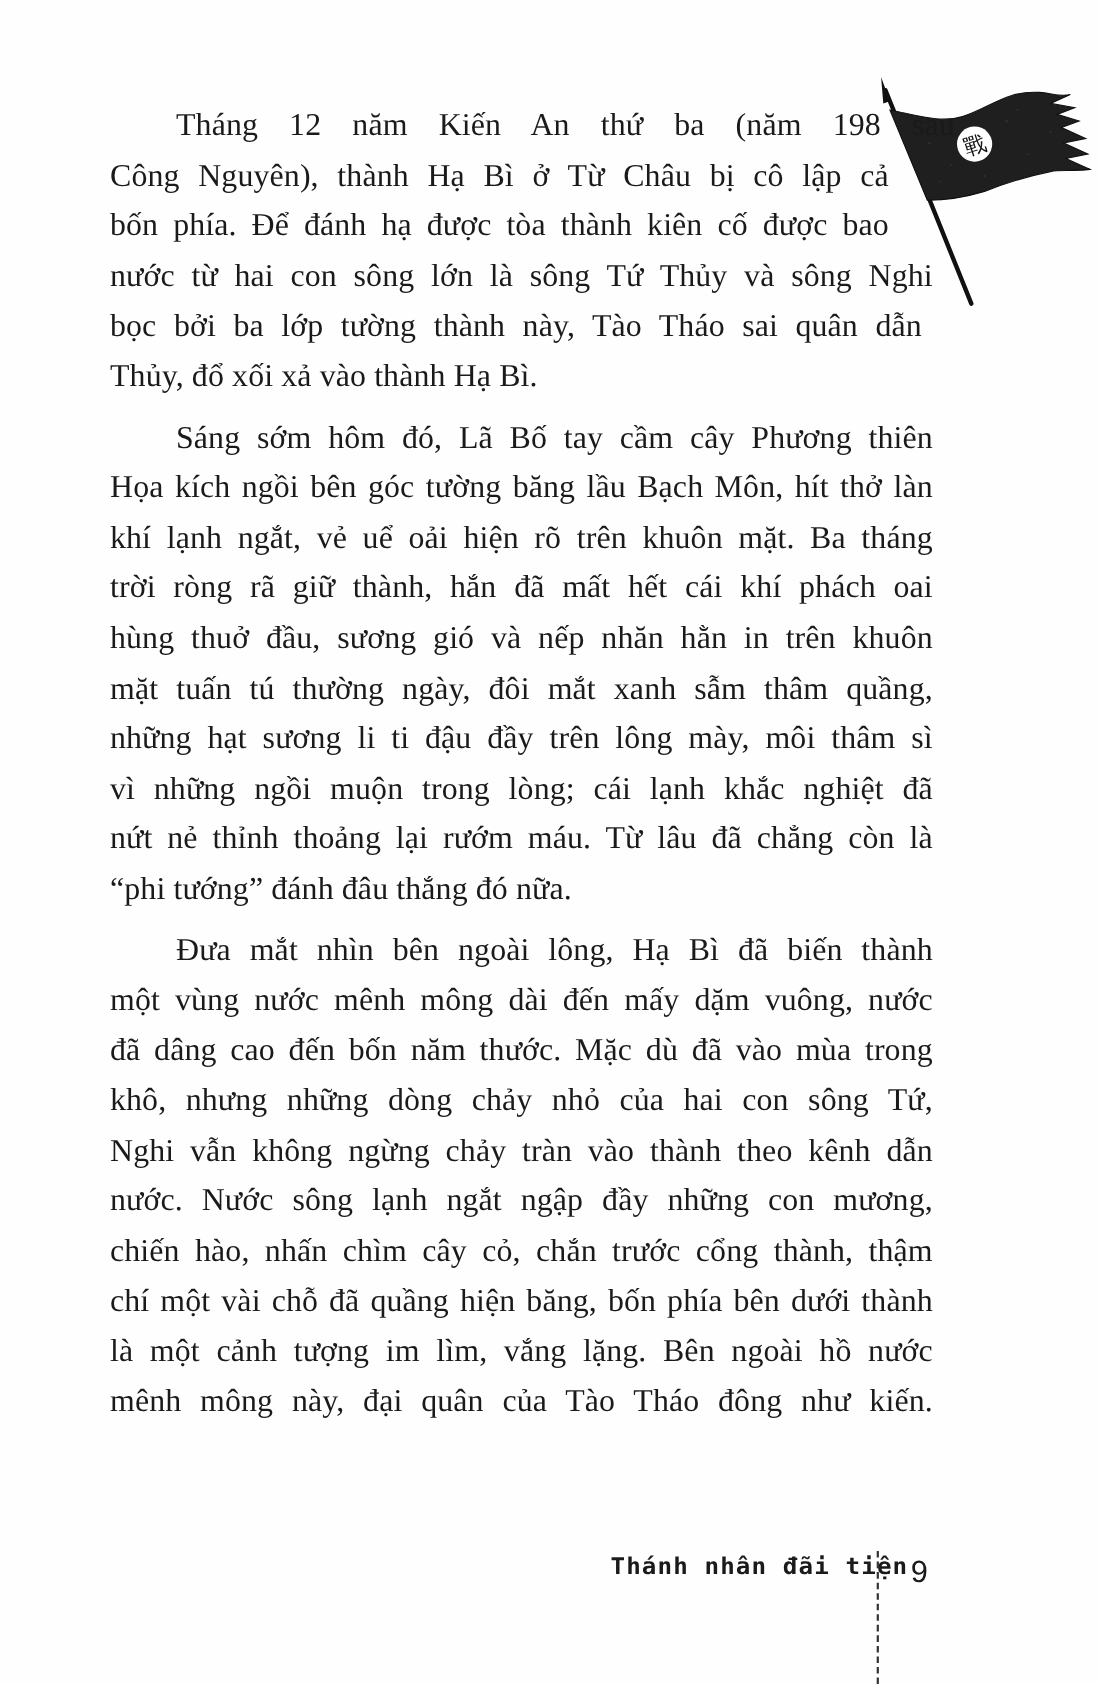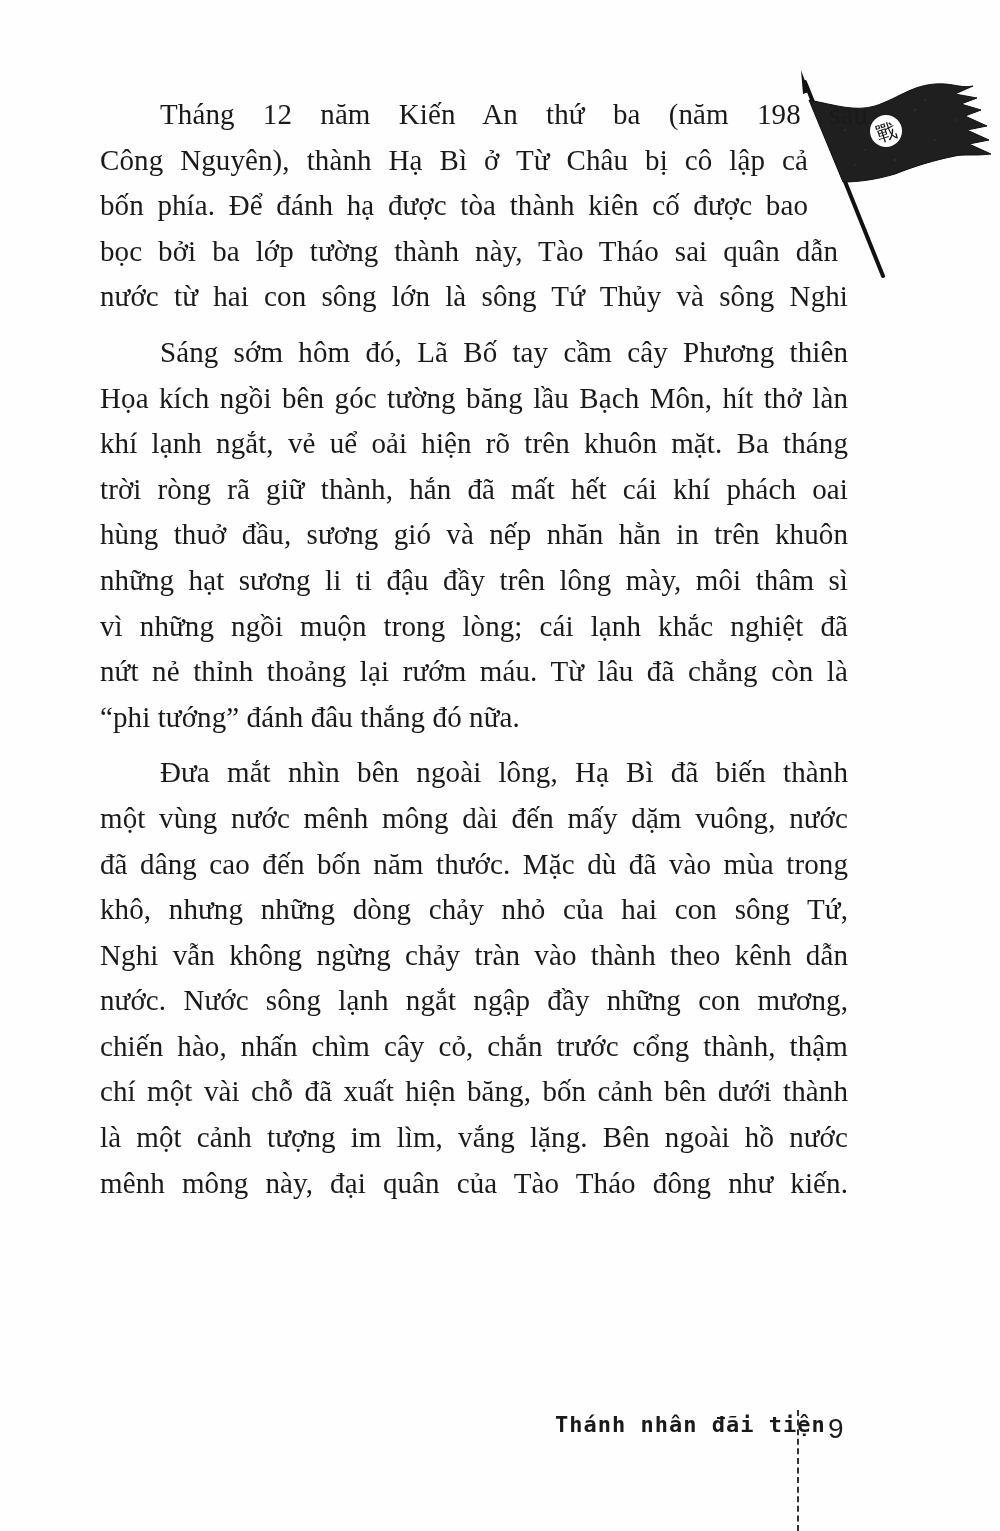--- a/index.html
+++ b/index.html
@@ -128,45 +128,47 @@
     <circle cx="91" cy="61" r="16" fill="#ffffff"></circle>
     <text x="91" y="69" text-anchor="middle" font-size="20" font-family="DejaVu Sans, sans-serif" fill="#111" transform="rotate(-18 91 61)">戰</text>
   </svg>
 
   <div class="body-text">
 
     <div class="para p1">
       <span class="line indent narrow">Tháng 12 năm Kiến An thứ ba (năm 198 sau</span>
       <span class="line narrow">Công Nguyên), thành Hạ Bì ở Từ Châu bị cô lập cả</span>
       <span class="line narrow">bốn phía. Để đánh hạ được tòa thành kiên cố được bao</span>
+      <span class="line">nước từ hai con sông lớn là sông Tứ Thủy và sông Nghi</span>
       <span class="line narrow" style="width:738px">bọc bởi ba lớp tường thành này, Tào Tháo sai quân dẫn</span>
-      <span class="line">nước từ hai con sông lớn là sông Tứ Thủy và sông Nghi</span>
+      <span class="line last">Thủy, đổ xối xả vào thành Hạ Bì.</span>
     </div>
 
     <div class="para">
       <span class="line indent">Sáng sớm hôm đó, Lã Bố tay cầm cây Phương thiên</span>
       <span class="line">Họa kích ngồi bên góc tường băng lầu Bạch Môn, hít thở làn</span>
       <span class="line">khí lạnh ngắt, vẻ uể oải hiện rõ trên khuôn mặt. Ba tháng</span>
       <span class="line">trời ròng rã giữ thành, hắn đã mất hết cái khí phách oai</span>
       <span class="line">hùng thuở đầu, sương gió và nếp nhăn hằn in trên khuôn</span>
+      <span class="line">mặt tuấn tú thường ngày, đôi mắt xanh sẫm thâm quầng,</span>
       <span class="line">những hạt sương li ti đậu đầy trên lông mày, môi thâm sì</span>
       <span class="line">vì những ngồi muộn trong lòng; cái lạnh khắc nghiệt đã</span>
       <span class="line">nứt nẻ thỉnh thoảng lại rướm máu. Từ lâu đã chẳng còn là</span>
       <span class="line last">“phi tướng” đánh đâu thắng đó nữa.</span>
     </div>
 
     <div class="para">
       <span class="line indent">Đưa mắt nhìn bên ngoài lông, Hạ Bì đã biến thành</span>
       <span class="line">một vùng nước mênh mông dài đến mấy dặm vuông, nước</span>
       <span class="line">đã dâng cao đến bốn năm thước. Mặc dù đã vào mùa trong</span>
       <span class="line">khô, nhưng những dòng chảy nhỏ của hai con sông Tứ,</span>
       <span class="line">Nghi vẫn không ngừng chảy tràn vào thành theo kênh dẫn</span>
       <span class="line">nước. Nước sông lạnh ngắt ngập đầy những con mương,</span>
       <span class="line">chiến hào, nhấn chìm cây cỏ, chắn trước cổng thành, thậm</span>
-      <span class="line">chí một vài chỗ đã xuất hiện băng, bốn cảnh bên dưới thành</span>
+      <span class="line">chí một vài chỗ đã quầng hiện băng, bốn phía bên dưới thành</span>
       <span class="line">là một cảnh tượng im lìm, vắng lặng. Bên ngoài hồ nước</span>
       <span class="line">mênh mông này, đại quân của Tào Tháo đông như kiến.</span>
     </div>
 
   </div>
 
   <div class="footer-title">Thánh nhân đãi tiện</div>
   <div class="footer-divider"></div>
   <div class="page-number">9</div>
 

